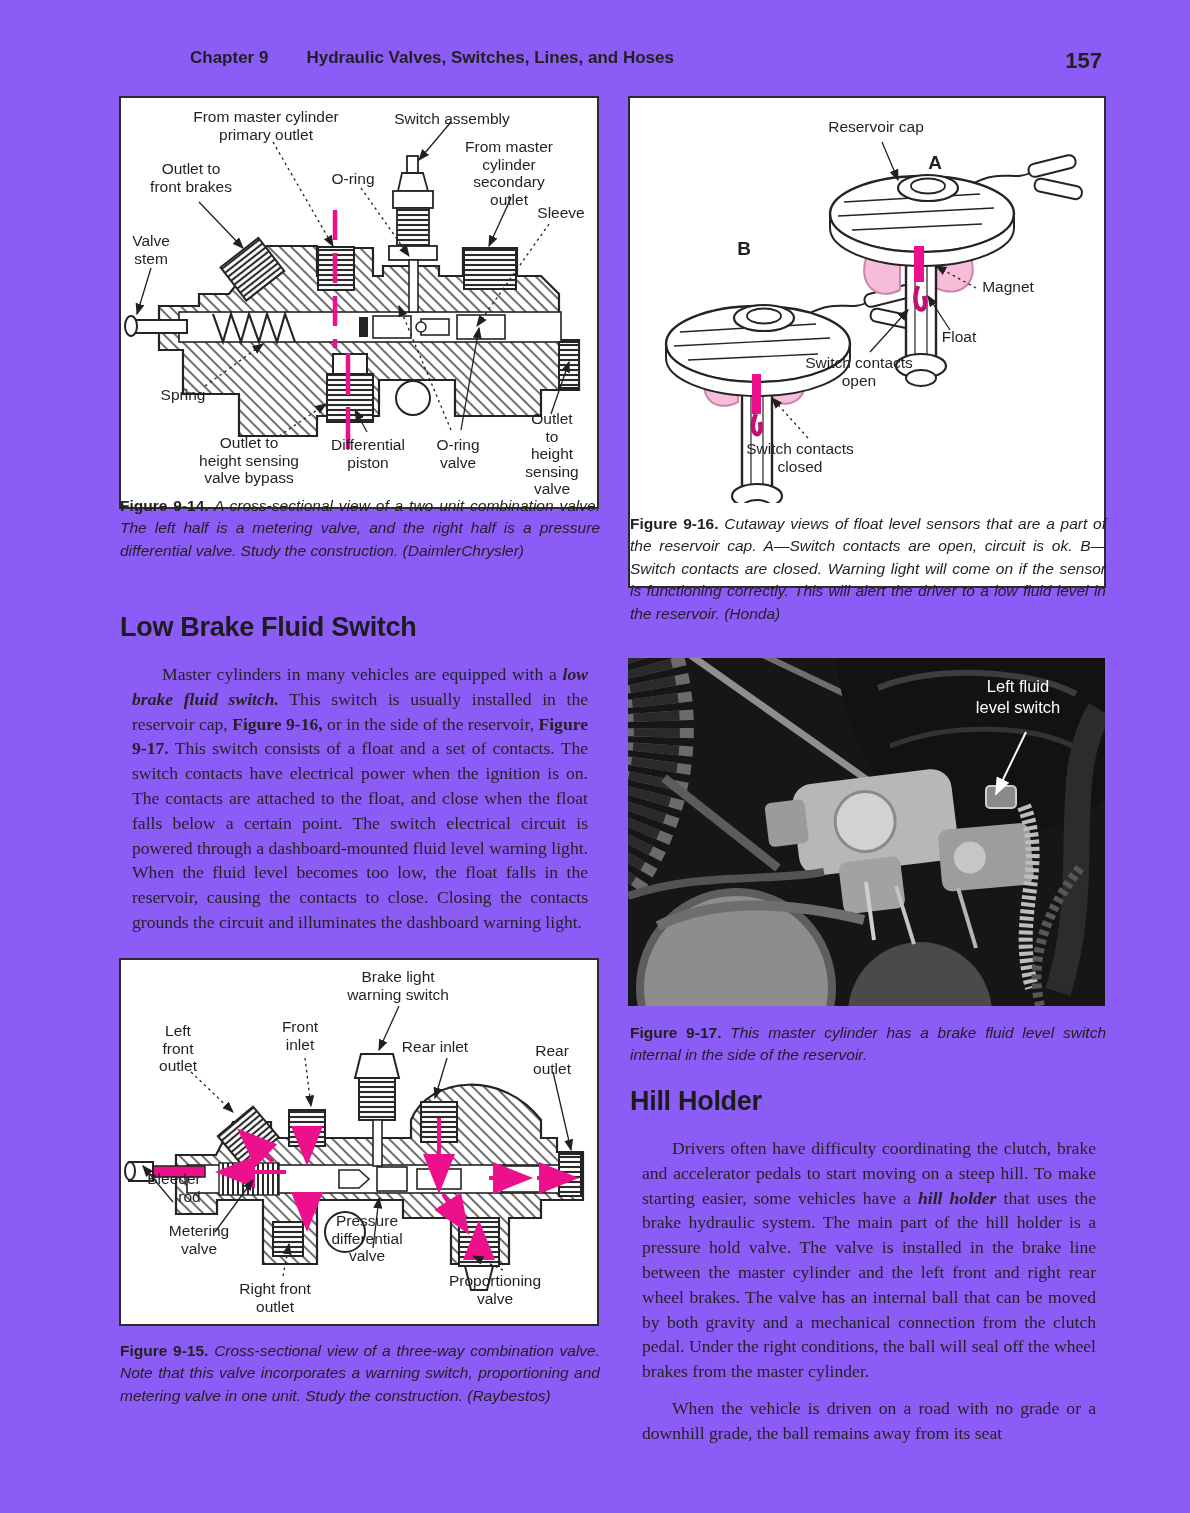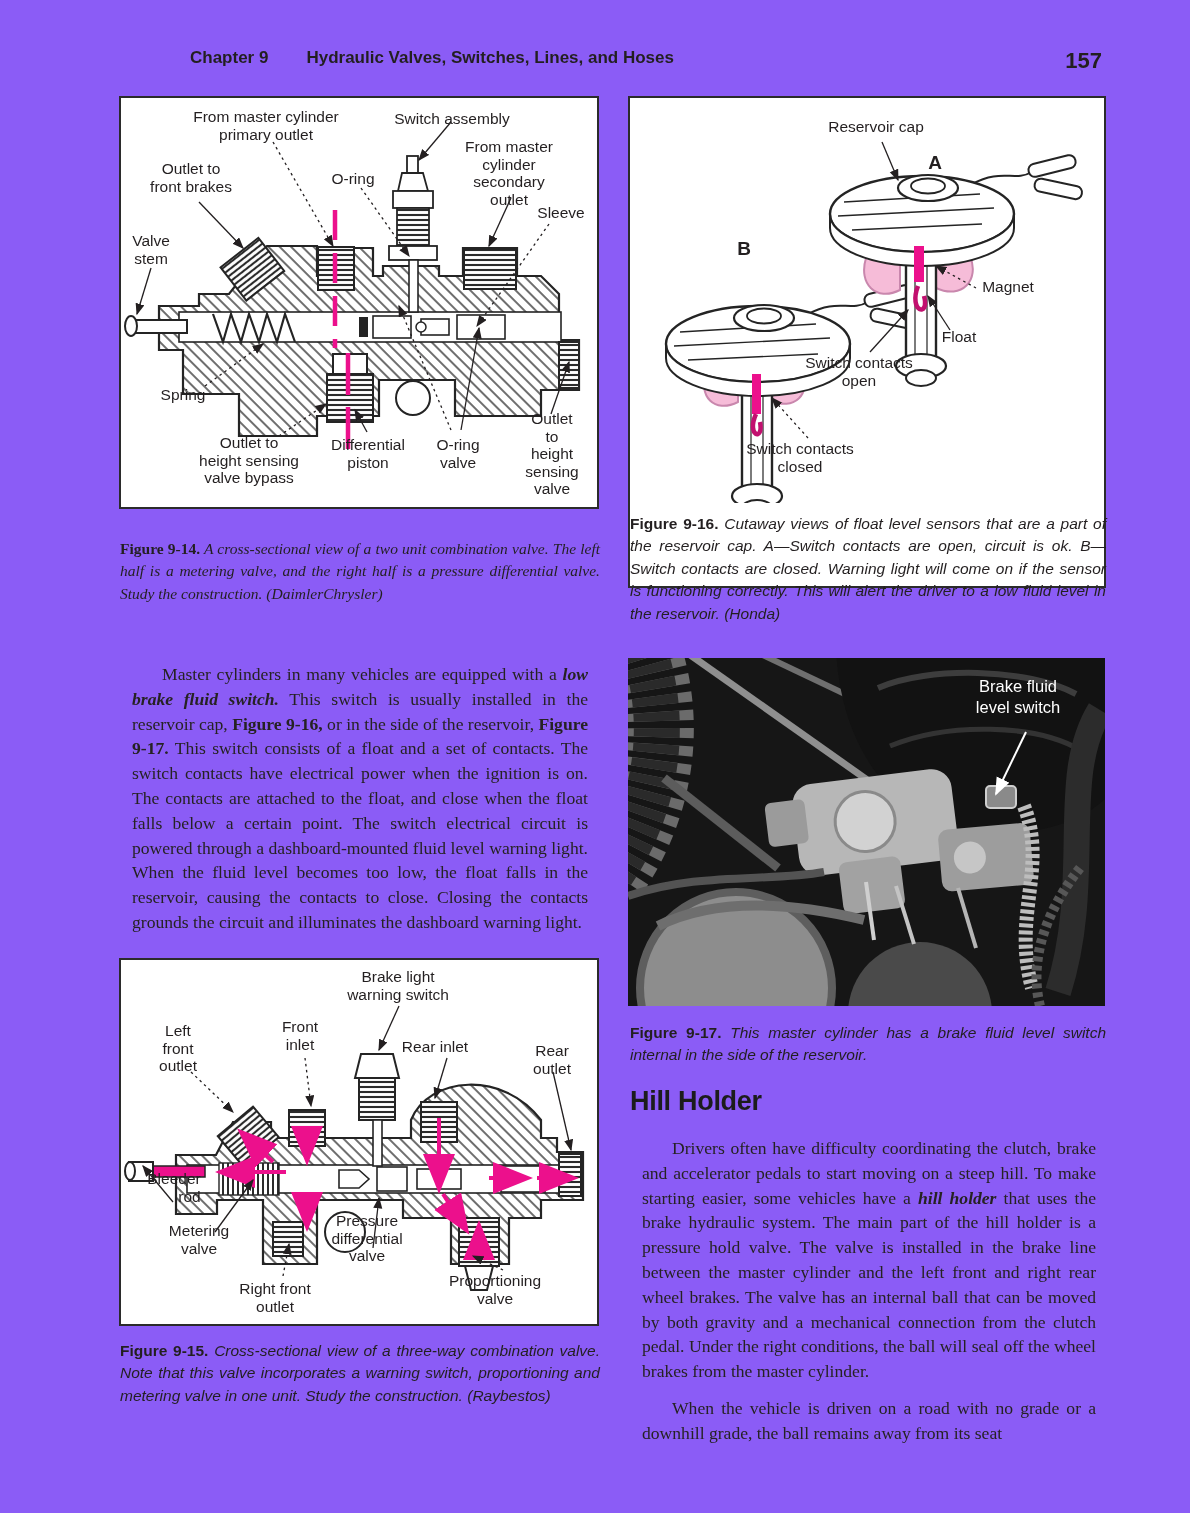--- a/index.html
+++ b/index.html
@@ -129,24 +129,25 @@
     <div class="lbl" style="left:247px;top:338px;">Differential
 piston</div>
     <div class="lbl" style="left:337px;top:338px;">O-ring
 valve</div>
     <div class="lbl" style="left:431px;top:312px;">Outlet
 to height
 sensing
 valve</div>
   </div>
 
-  <div class="caption" style="left:120px;top:538px;width:480px;font-family:Liberation Serif, serif;">
+  <div class="caption" style="left:120px;top:495px;width:480px;">
     <span class="tag">Figure 9-14.</span><span> A cross-sectional view of a two unit combination valve. The left half is a metering valve, and the right half is a pressure differential valve. Study the construction. (DaimlerChrysler)</span>
   </div>
 
+  <div class="h2" style="left:120px;top:612px;">Low Brake Fluid Switch</div>
   <div class="bodytext" style="left:120px;top:650px;width:480px;">
     <p><span>Master cylinders in many vehicles are equipped with a </span><span class="bi">low brake fluid switch.</span><span> This switch is usually installed in the reservoir cap, </span><span class="b">Figure 9-16,</span><span> or in the side of the reservoir, </span><span class="b">Figure 9-17.</span><span> This switch consists of a float and a set of contacts. The switch contacts have electrical power when the ignition is on. The contacts are attached to the float, and close when the float falls below a certain point. The switch electrical circuit is powered through a dashboard-mounted fluid level warning light. When the fluid level becomes too low, the float falls in the reservoir, causing the contacts to close. Closing the contacts grounds the circuit and illuminates the dashboard warning light.</span></p>
   </div>
 
   <div class="figbox" style="left:119px;top:958px;width:480px;height:368px;">
     <svg width="475" height="363" viewBox="0 0 475 363">
       <defs>
         <pattern id="bH" patternUnits="userSpaceOnUse" width="8" height="8" patternTransform="rotate(45)">
           <rect width="8" height="8" fill="#fff"></rect>
             <line x1="0" y1="1" x2="8" y2="1" stroke="#4a4a4a" stroke-width="1.6"></line>
@@ -366,21 +367,21 @@
       <path d="M0,238 C70,214 140,224 196,214" stroke="#535353" stroke-width="8" fill="none"></path>
 
       <line x1="238" y1="224" x2="246" y2="282" stroke="#cfcfcf" stroke-width="4"></line>
       <line x1="268" y1="228" x2="286" y2="286" stroke="#c4c4c4" stroke-width="4"></line>
       <line x1="330" y1="230" x2="348" y2="290" stroke="#b5b5b5" stroke-width="4"></line>
 
       <rect x="358" y="128" width="30" height="22" rx="4" fill="#8a8a8a" stroke="#cfcfcf" stroke-width="2"></rect>
 
       <line x1="398" y1="74" x2="368" y2="136" stroke="#fff" stroke-width="2" marker-end="url(#dW)"></line>
     </svg>
-    <div class="photo-lbl" style="left:390px;top:18px;">Brake fluid
+    <div class="photo-lbl" style="left:390px;top:18px;">Left fluid
 level switch</div>
   </div>
 
   <div class="caption" style="left:630px;top:1022px;width:476px;">
     <span class="tag">Figure 9-17.</span><span> This master cylinder has a brake fluid level switch internal in the side of the reservoir.</span>
   </div>
 
   <div class="h2" style="left:630px;top:1086px;">Hill Holder</div>
   <div class="bodytext" style="left:630px;top:1124px;width:478px;">
     <p><span>Drivers often have difficulty coordinating the clutch, brake and accelerator pedals to start moving on a steep hill. To make starting easier, some vehicles have a </span><span class="bi">hill holder</span><span> that uses the brake hydraulic system. The main part of the hill holder is a pressure hold valve. The valve is installed in the brake line between the master cylinder and the left front and right rear wheel brakes. The valve has an internal ball that can be moved by both gravity and a mechanical connection from the clutch pedal. Under the right conditions, the ball will seal off the wheel brakes from the master cylinder.</span></p>

